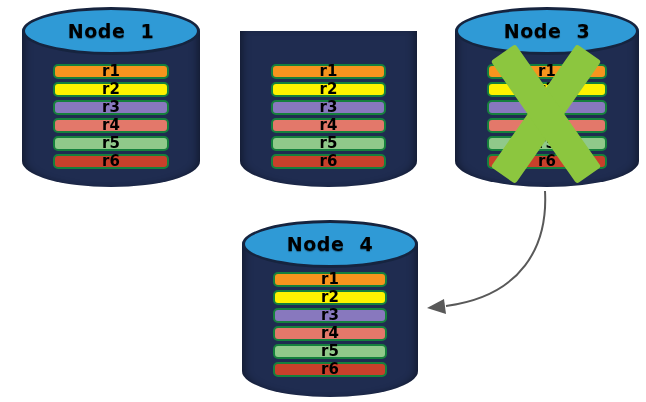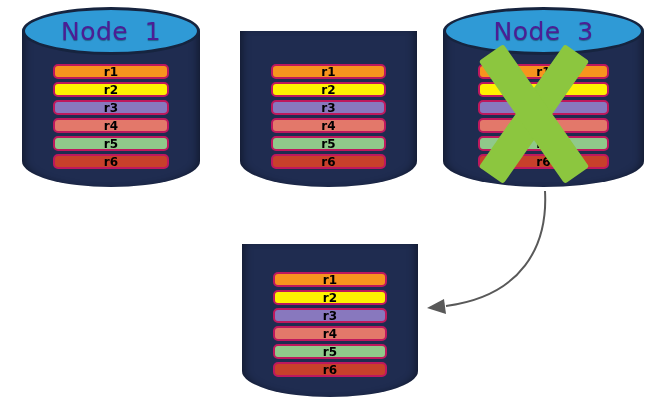--- a/index.html
+++ b/index.html
@@ -21,33 +21,33 @@
   .cyl-top{
     position:absolute;left:0;right:0;top:0;height:48px;
     background:#2F9AD6;
     border:3px solid #16243F;
     border-radius:50%;
     box-sizing:border-box;
     display:flex;align-items:center;justify-content:center;
     z-index:2;
   }
   .node-label{
-    color:#4c1d95;font-size:25px;font-weight:normal;
+    color:#000000;font-size:19px;font-weight:bold;
     word-spacing:8px;letter-spacing:.5px;
     text-shadow:0 1px 1px rgba(0,0,0,.35);
   }
   .rows{
     position:absolute;left:17.5%;right:17.5%;top:57px;
     display:flex;flex-direction:column;gap:3px;z-index:3;
   }
   .row{
     height:15px;box-sizing:border-box;
-    border:2px solid #be185d;border-radius:5px;
+    border:2px solid #15803d;border-radius:5px;
     display:flex;align-items:center;justify-content:center;
-    font-size:12px;font-weight:bold;color:#000000;line-height:1;
+    font-size:15px;font-weight:bold;color:#000000;line-height:1;
   }
   .x-mark{position:absolute;left:0;top:0;width:100%;height:100%;z-index:6;pointer-events:none;}
   .x-bar{
     position:absolute;left:76px;top:32px;width:30px;height:150px;
     background:#8CC63F;border-radius:3px;
   }
   .x-bar.b1{transform:rotate(35deg);}
   .x-bar.b2{transform:rotate(-35deg);}
 
   .arrow-layer{position:absolute;left:0;top:0;z-index:8;pointer-events:none;}
@@ -77,41 +77,44 @@
     <div class="rows">
       <div class="row" style="background-color: rgb(247, 148, 30);">r1</div>
       <div class="row" style="background-color: rgb(254, 242, 0);">r2</div>
       <div class="row" style="background-color: rgb(136, 120, 190);">r3</div>
       <div class="row" style="background-color: rgb(227, 120, 106);">r4</div>
       <div class="row" style="background-color: rgb(144, 201, 138);">r5</div>
       <div class="row" style="background-color: rgb(200, 64, 43);">r6</div>
     </div>
   </div>
 
-  <div class="node" style="left:443px;top:7px;width:201px;height:180px;">
+  <div class="node" style="left:455px;top:7px;width:184px;height:180px;">
     <div class="cyl-body" style="background-color: rgb(31, 44, 80);"></div>
     <div class="cyl-top" style="background-color: rgb(47, 154, 214);">
       <span class="node-label">Node 3</span>
     </div>
     <div class="rows">
       <div class="row" style="background-color: rgb(247, 148, 30);">r1</div>
       <div class="row" style="background-color: rgb(254, 242, 0);">r2</div>
       <div class="row" style="background-color: rgb(136, 120, 190);">r3</div>
       <div class="row" style="background-color: rgb(227, 120, 106);">r4</div>
       <div class="row" style="background-color: rgb(144, 201, 138);">r5</div>
       <div class="row" style="background-color: rgb(200, 64, 43);">r6</div>
     </div>
     <div class="x-mark">
       <div class="x-bar b1" style="background-color: rgb(140, 198, 63);"></div>
       <div class="x-bar b2" style="background-color: rgb(140, 198, 63);"></div>
     </div>
   </div>
 
   <div class="node" style="left:242px;top:220px;width:176px;height:177px;">
     <div class="cyl-body" style="background-color: rgb(31, 44, 80);"></div>
+    <div class="cyl-top" style="background-color: rgb(47, 154, 214);">
+      <span class="node-label">Node 4</span>
+    </div>
     <div class="rows" style="top:52px;">
       <div class="row" style="background-color: rgb(247, 148, 30);">r1</div>
       <div class="row" style="background-color: rgb(254, 242, 0);">r2</div>
       <div class="row" style="background-color: rgb(136, 120, 190);">r3</div>
       <div class="row" style="background-color: rgb(227, 120, 106);">r4</div>
       <div class="row" style="background-color: rgb(144, 201, 138);">r5</div>
       <div class="row" style="background-color: rgb(200, 64, 43);">r6</div>
     </div>
   </div>
 

